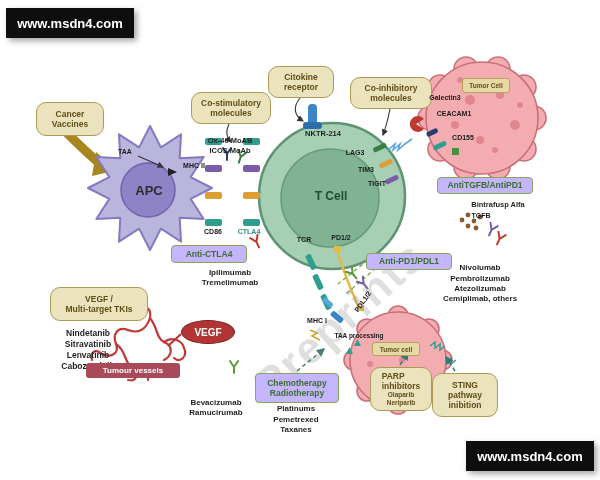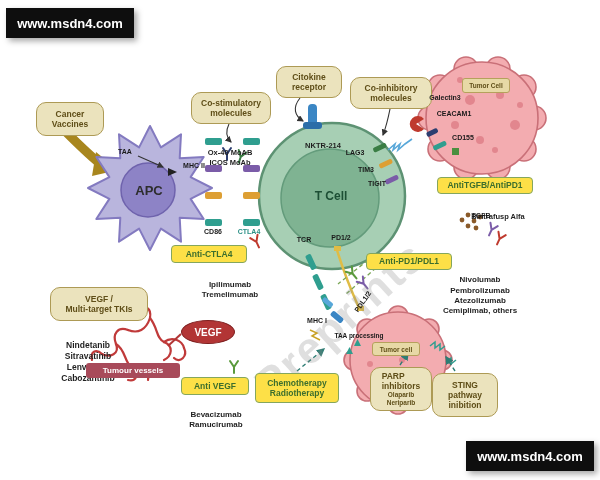--- a/index.html
+++ b/index.html
@@ -5,23 +5,23 @@
   html,body{margin:0;padding:0;background:#fff;}
   .stage{position:relative;width:600px;height:480px;background:#ffffff;overflow:hidden;
          font-family:"Liberation Sans",sans-serif;}
   svg.layer{position:absolute;left:0;top:0;}
   .lbl{position:absolute;white-space:pre-line;font-family:"Liberation Sans",sans-serif;z-index:3;}
   .c{display:flex;align-items:center;justify-content:center;text-align:center;}
   .tan{background:#ebe3bd;border:1.5px solid #ad9a55;border-radius:10px;color:#5f4e18;
        font-weight:700;font-size:8.5px;line-height:1.2;}
   .tanmini{background:#e7d9a6;border:1px solid #b5a15c;border-radius:3px;color:#5f4e18;
        font-weight:700;font-size:6.5px;}
-  .grn{background:#fde047;border:1.2px solid #84a65e;border-radius:4px;color:#3c6e2d;
+  .grn{background:#c4b5fd;border:1.2px solid #84a65e;border-radius:4px;color:#3c6e2d;
        font-weight:700;font-size:8.5px;line-height:1.2;}
-  .drug{color:#1f1f1f;font-weight:700;font-size:8px;line-height:1.3;text-align:center;margin-top:12px;}
+  .drug{color:#1f1f1f;font-weight:700;font-size:8px;line-height:1.3;text-align:center;}
   .rcpt{color:#1a1a1a;font-weight:700;font-size:7px;text-align:center;line-height:1.1;}
   .banner{position:absolute;background:#0e0e0e;color:#ffffff;font-weight:700;font-size:13px;
        display:flex;align-items:center;justify-content:center;z-index:6;
        box-shadow:3px 3px 6px rgba(0,0,0,.35);}
   .watermark{position:absolute;left:185px;top:295px;width:310px;text-align:center;
        transform:rotate(-42deg);font-size:44px;font-weight:700;letter-spacing:2px;
        color:rgba(140,140,140,0.28);z-index:2;}
   .vegf-oval{position:absolute;background:#b23535;border:1.5px solid #7e2020;border-radius:50%;
        color:#fff;font-weight:700;font-size:10px;z-index:3;text-align:center;}
   .vessel-tag{position:absolute;background:#a84a5a;border-radius:3px;color:#fff;font-weight:700;
@@ -227,51 +227,53 @@
 
   <div class="lbl c cellname" style="left:130px;top:182px;width:38px;height:16px;font-size:13px;color:#2d2d2d;">APC</div>
   <div class="lbl c cellname" style="left:308px;top:188px;width:46px;height:16px;font-size:12px;color:#1d4f35;">T Cell</div>
   <div class="lbl c tanmini" style="left:462px;top:78px;width:46px;height:13px;">Tumor Cell</div>
   <div class="lbl c tanmini" style="left:372px;top:342px;width:46px;height:12px;">Tumor cell</div>
 
   <div class="lbl c tan" style="left:36px;top:102px;width:66px;height:32px;">Cancer
 Vaccines</div>
   <div class="lbl c tan" style="left:191px;top:92px;width:78px;height:30px;">Co-stimulatory
 molecules</div>
-  <div class="lbl c tan" style="left:276px;top:66px;width:64px;height:30px;">Citokine
+  <div class="lbl c tan" style="left:268px;top:66px;width:64px;height:30px;">Citokine
 receptor</div>
   <div class="lbl c tan" style="left:350px;top:77px;width:80px;height:30px;">Co-inhibitory
 molecules</div>
   <div class="lbl c tan" style="left:50px;top:287px;width:96px;height:32px;">VEGF /
 Multi-target TKIs</div>
   <div class="lbl c tan" style="left:432px;top:373px;width:64px;height:42px;">STING
 pathway
 inibition</div>
   <div class="lbl tan" style="left:370px;top:367px;width:60px;height:42px;display:flex;flex-direction:column;align-items:center;justify-content:center;">
     <span style="white-space:pre-line;text-align:left;">PARP
 inhibitors</span>
     <span style="white-space:pre-line;text-align:center;font-size:6.5px;font-weight:700;">Olaparib
 Neriparib</span>
   </div>
 
   <div class="lbl c grn" style="left:171px;top:245px;width:74px;height:16px;">Anti-CTLA4</div>
-  <div class="lbl c grn" style="left:181px;top:377px;width:66px;height:16px;">Anti VEGF</div>
   <div class="lbl c grn" style="left:255px;top:373px;width:82px;height:28px;">Chemotherapy
 Radiotherapy</div>
   <div class="lbl c grn" style="left:366px;top:253px;width:84px;height:15px;">Anti-PD1/PDL1</div>
   <div class="lbl c grn" style="left:437px;top:177px;width:94px;height:15px;">AntiTGFB/AntiPD1</div>
 
   <div class="lbl c drug" style="left:188px;top:267px;width:84px;height:22px;">Ipilimumab
 Tremelimumab</div>
   <div class="lbl c drug" style="left:44px;top:327px;width:88px;height:46px;font-size:8.5px;">Nindetanib
 Sitravatinib
 Lenvatinib
 Cabozantinib</div>
   <div class="lbl c drug" style="left:178px;top:398px;width:76px;height:20px;">Bevacizumab
 Ramucirumab</div>
+  <div class="lbl c drug" style="left:258px;top:405px;width:76px;height:30px;">Platinums
+Pemetrexed
+Taxanes</div>
   <div class="lbl c drug" style="left:430px;top:262px;width:100px;height:44px;">Nivolumab
 Pembrolizumab
 Atezolizumab
 Cemiplimab, others</div>
   <div class="lbl c drug" style="left:462px;top:199px;width:72px;height:11px;font-size:7.5px;">Bintrafusp Alfa</div>
   <div class="lbl c drug" style="left:198px;top:136px;width:64px;height:20px;font-size:7.5px;">Ox-40 MoAB
 ICOS MoAb</div>
   <div class="lbl c drug" style="left:298px;top:129px;width:50px;height:10px;font-size:7.5px;">NKTR-214</div>
 
   <div class="lbl rcpt" style="left:112px;top:148px;width:26px;">TAA</div>

